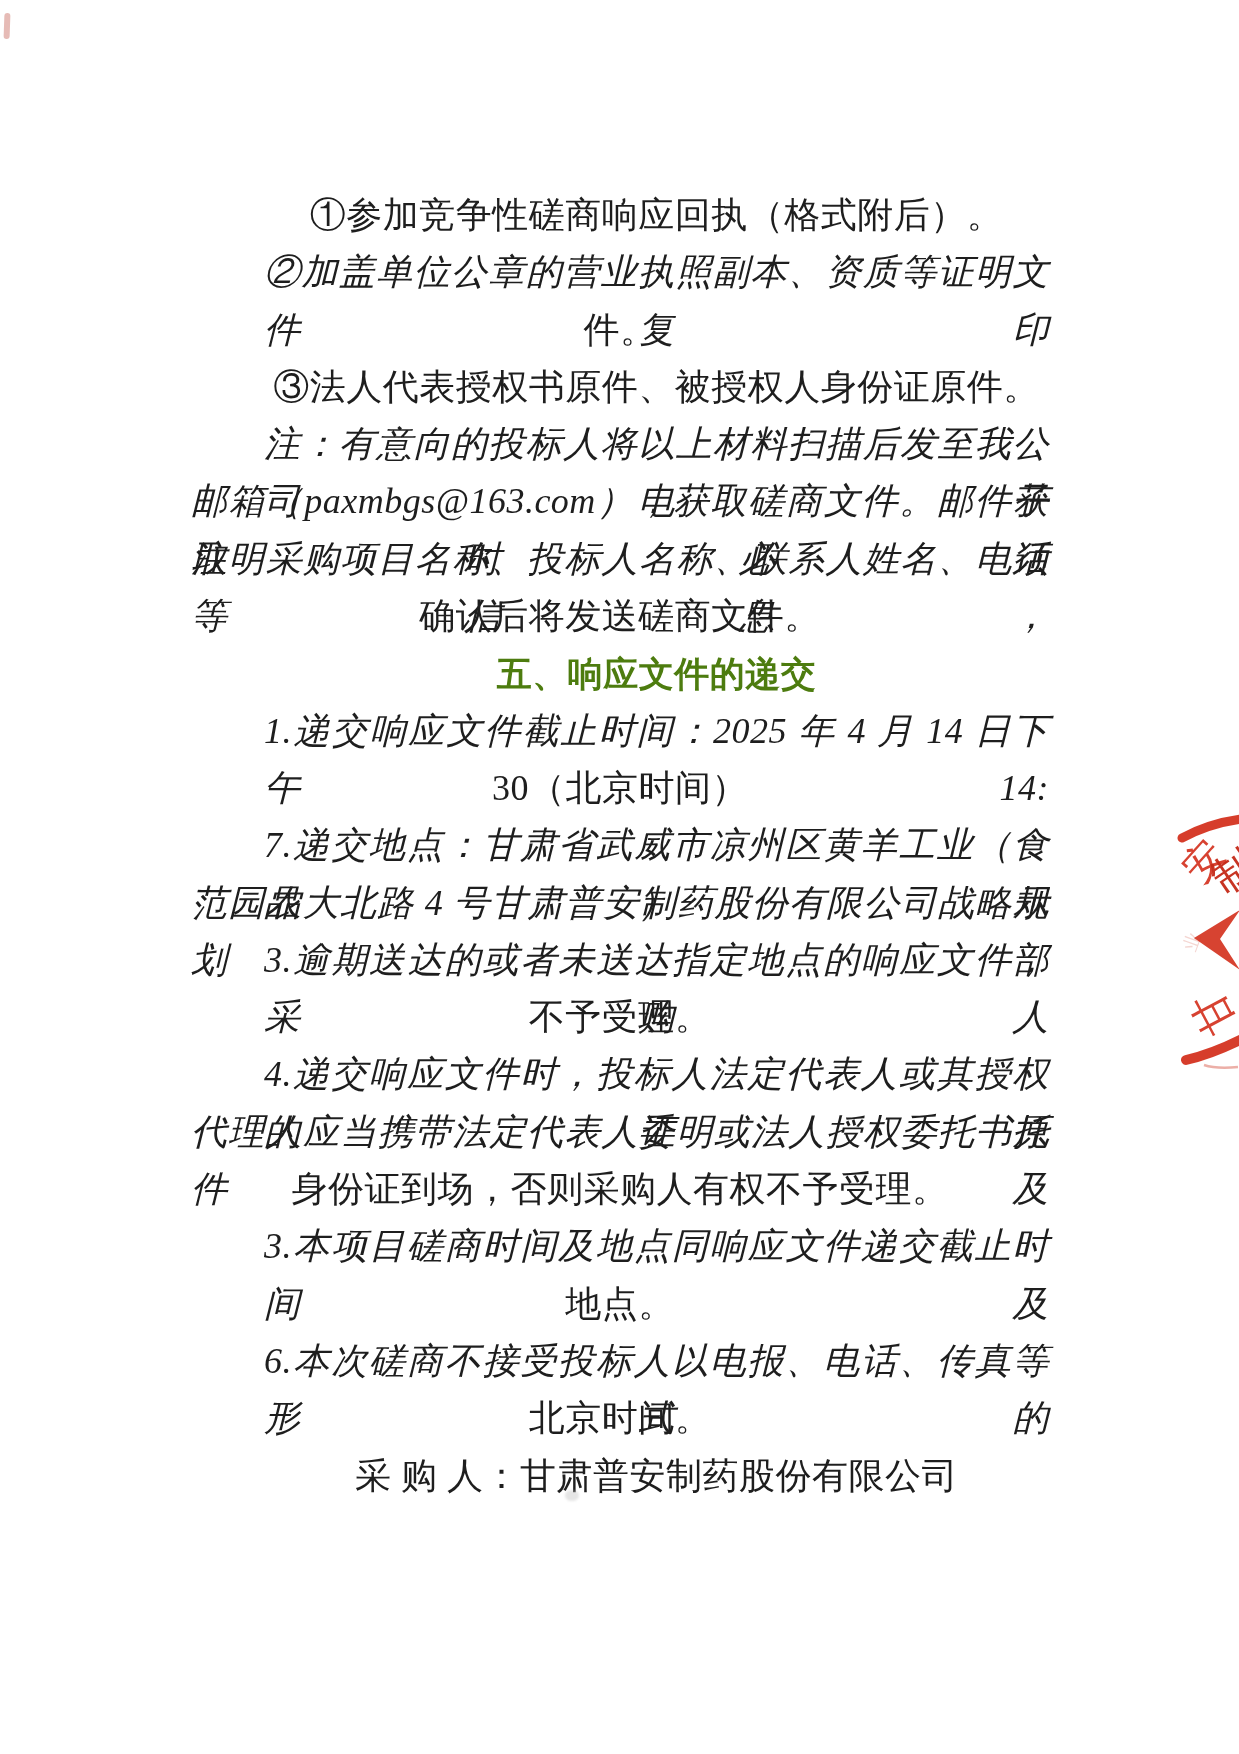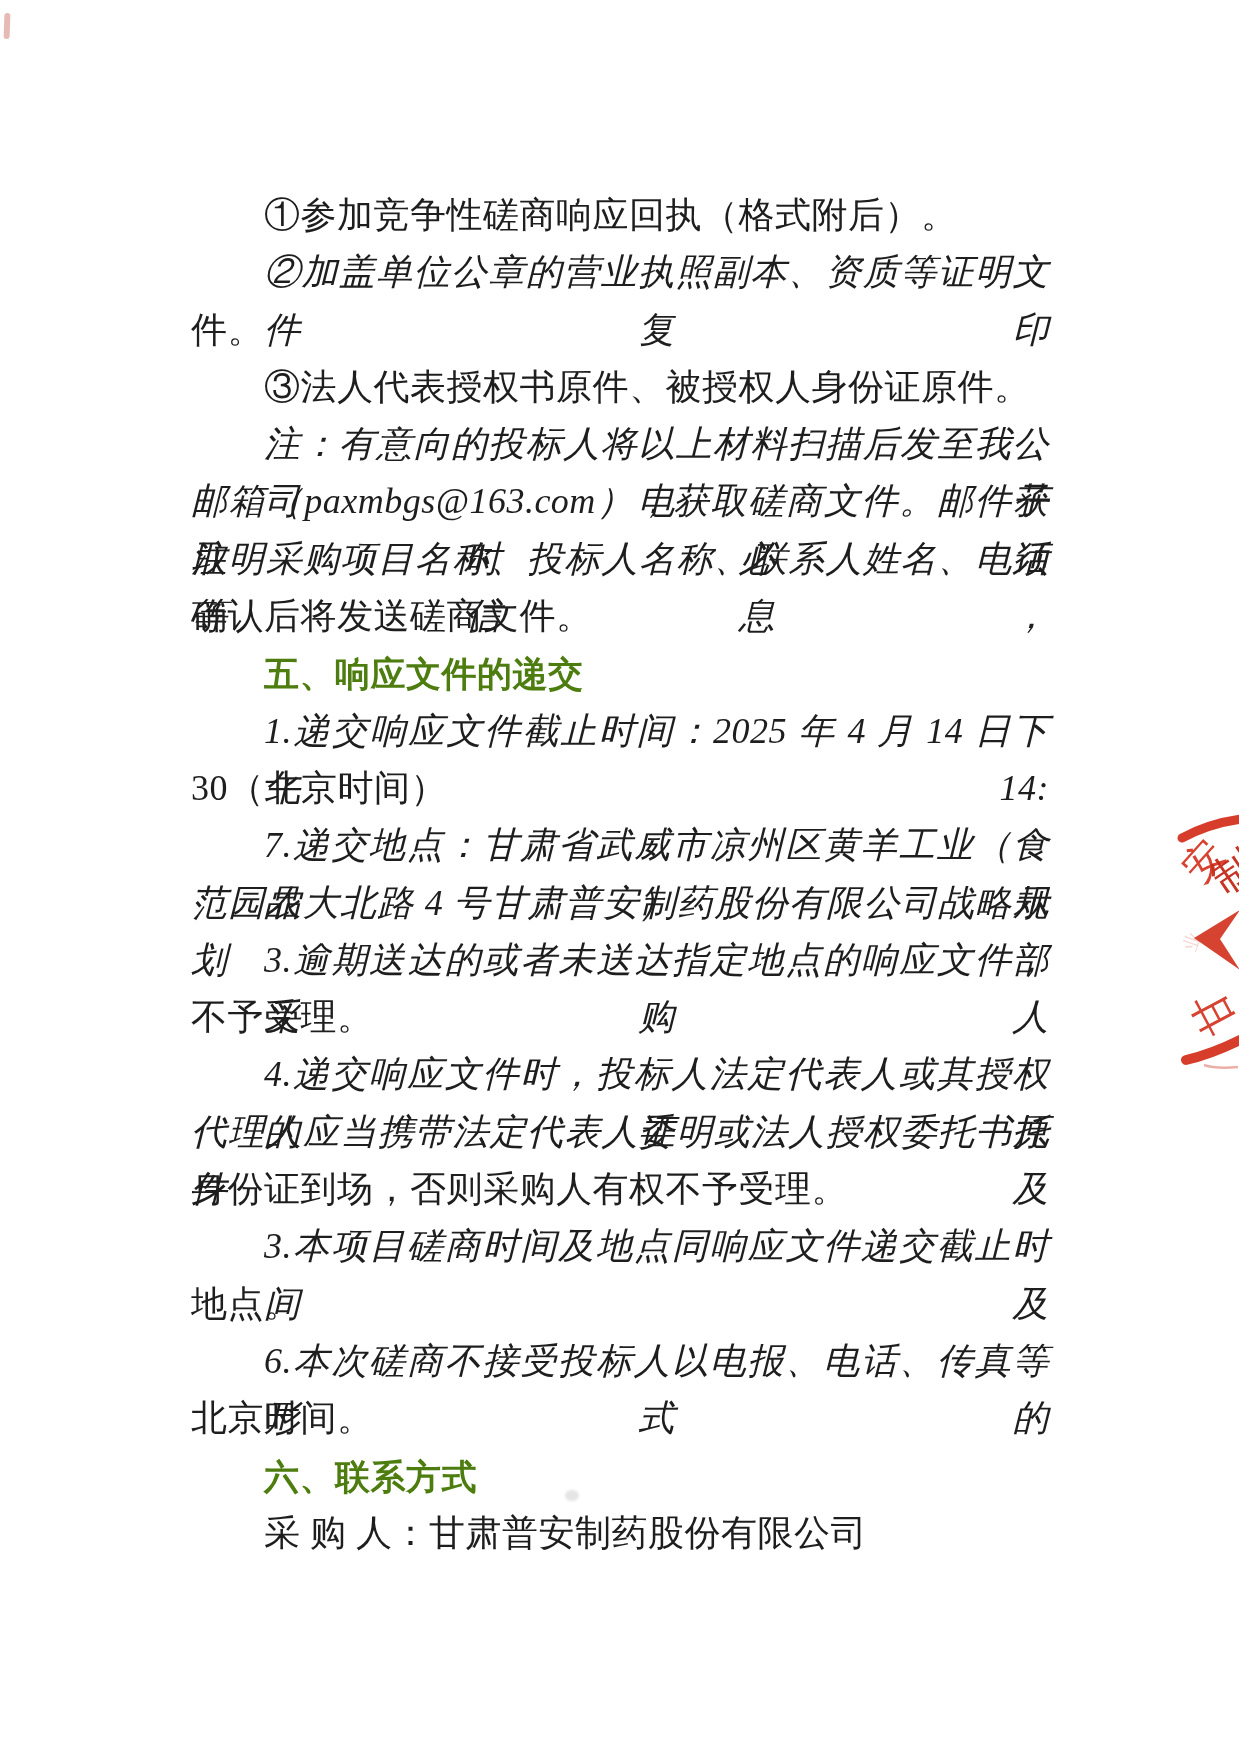--- a/index.html
+++ b/index.html
@@ -14,21 +14,21 @@
   .text-block {
     position:absolute;
     left:191px; top:187px;
     width:858px;
   }
   .line {
     height:57.3px;
     line-height:57.3px;
     font-size:36px;
     letter-spacing:0.5px;
-    text-align:left;
+    text-align:center;
   }
   .line.indent { padding-left:73px; }
   .line.justify {
     text-align:justify;
     text-align-last:justify;
     text-justify:inter-ideograph;
     font-style:italic;
   }
   .line.bold {
     font-family:"Liberation Sans","DejaVu Sans",sans-serif;
@@ -77,21 +77,20 @@
     <div class="line justify">范园农大北路 4 号甘肃普安制药股份有限公司战略规划部</div>
     <div class="line indent justify">3.逾期送达的或者未送达指定地点的响应文件，采购人</div>
     <div class="line">不予受理。</div>
     <div class="line indent justify">4.递交响应文件时，投标人法定代表人或其授权的委托</div>
     <div class="line justify">代理人应当携带法定代表人证明或法人授权委托书原件及</div>
     <div class="line">身份证到场，否则采购人有权不予受理。</div>
     <div class="line indent justify">3.本项目磋商时间及地点同响应文件递交截止时间及</div>
     <div class="line">地点。</div>
     <div class="line indent justify">6.本次磋商不接受投标人以电报、电话、传真等形式的</div>
     <div class="line">北京时间。</div>
-    <div class="line indent bold">六、联系方式</div>
     <div class="line indent">采 购 人：甘肃普安制药股份有限公司</div>
   </div>
 
 <svg class="seal" viewBox="0 0 79 266" xmlns="http://www.w3.org/2000/svg">
 
   <path d="M 22 28 Q 50 13 82 9" fill="none" stroke="#d43320" stroke-width="9" stroke-linecap="round" opacity="0.95"></path>
 
   <text x="24" y="66" font-size="40" fill="#d43320" opacity="0.92" transform="rotate(-48 42 52)" font-family="Liberation Serif, serif">安</text>
   <text x="52" y="78" font-size="42" fill="#c52a18" opacity="0.95" transform="rotate(-34 70 62)" font-family="Liberation Serif, serif">制</text>
 

